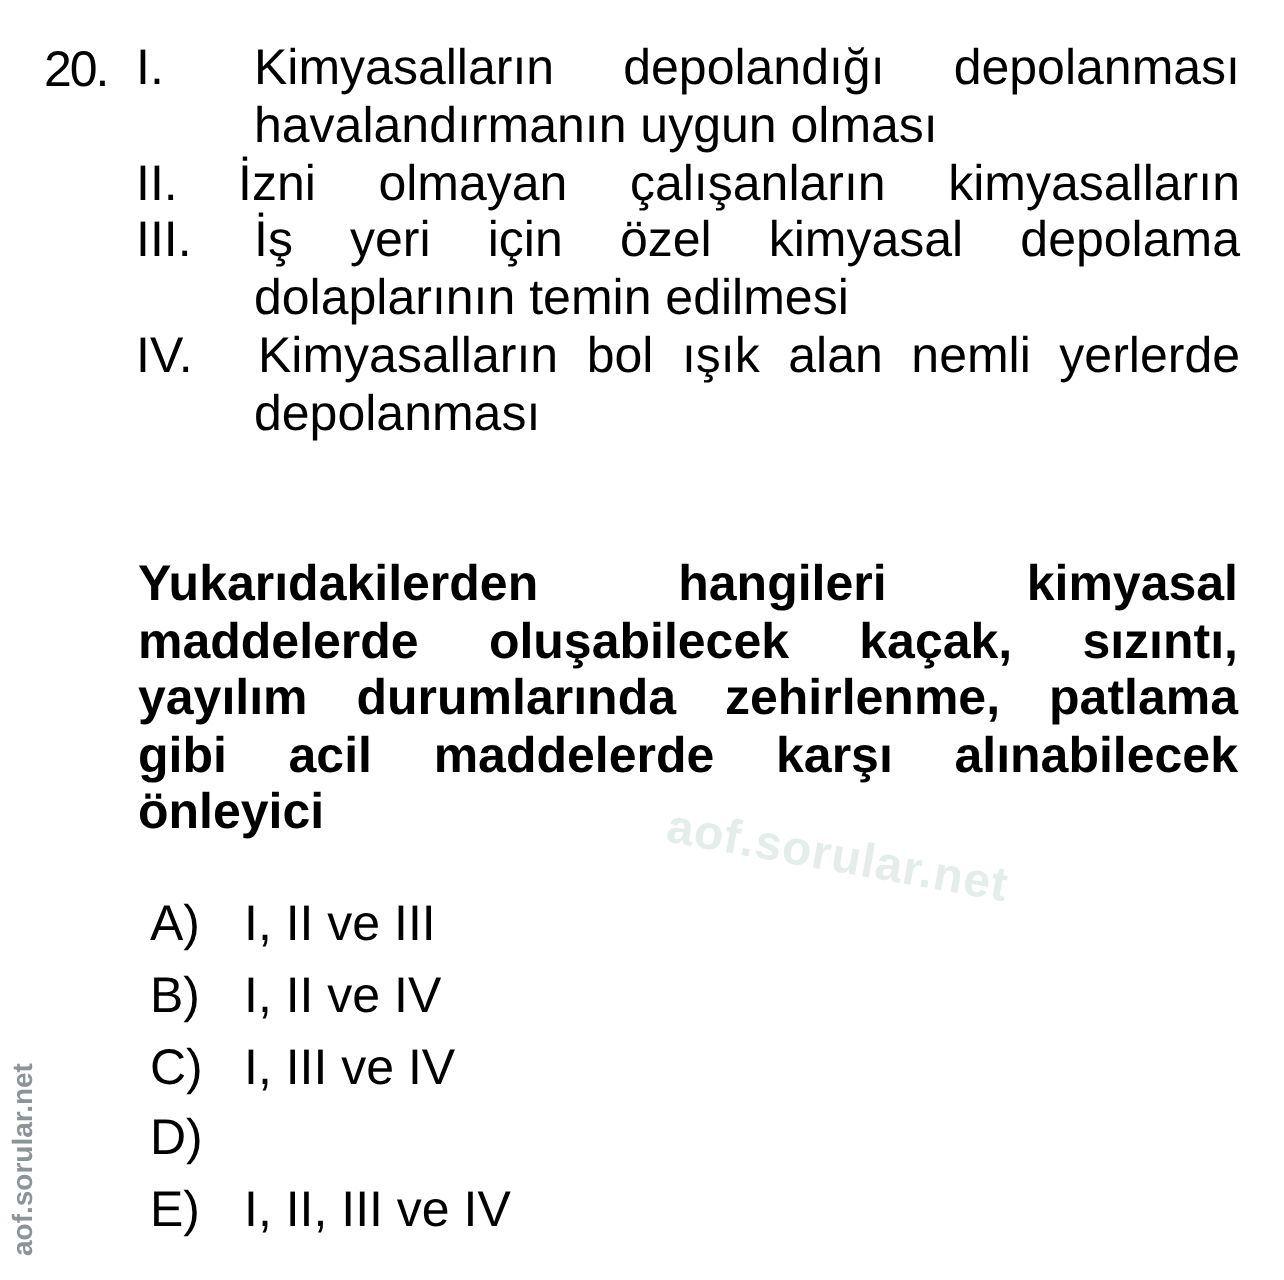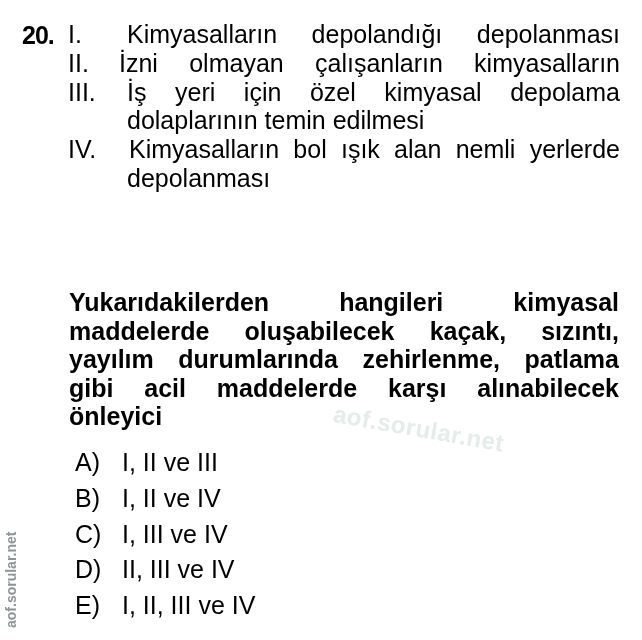--- a/index.html
+++ b/index.html
@@ -13,21 +13,21 @@
       position: relative;
       overflow: hidden;
       font-family: "Liberation Sans", "DejaVu Sans", sans-serif;
       color: #000000;
     }
     .qnum {
       position: absolute;
       left: 22px;
       top: 20px;
       font-size: 25px;
-      font-weight: bold;
+      font-weight: normal;
       letter-spacing: -1px;
       line-height: 30px;
     }
     .roman-list {
       position: absolute;
       left: 68px;
       top: 20px;
       width: 552px;
     }
     .roman-item {
@@ -50,21 +50,21 @@
       white-space: nowrap;
     }
     .line.just {
       text-align: justify;
       text-align-last: justify;
       white-space: normal;
     }
     .stem {
       position: absolute;
       left: 69px;
-      top: 288px;
+      top: 278px;
       width: 550px;
       font-size: 25px;
       font-weight: bold;
       line-height: 28.5px;
     }
     .options {
       position: absolute;
       left: 75px;
       top: 445px;
     }
@@ -109,20 +109,21 @@
 </head>
 <body>
 
 <div class="qnum">20.</div>
 
 <div class="roman-list">
   <div class="roman-item">
     <span class="roman-num">I.</span>
     <div class="roman-text" style="margin-left:59px;">
       <span class="line just">Kimyasalların depolandığı depolanması</span>
+      <span class="line">havalandırmanın uygun olması</span>
     </div>
   </div>
   <div class="roman-item">
     <span class="roman-num">II.</span>
     <div class="roman-text" style="margin-left:51px;">
       <span class="line just">İzni olmayan çalışanların kimyasalların</span>
     </div>
   </div>
   <div class="roman-item">
     <span class="roman-num">III.</span>
@@ -157,21 +158,20 @@
   <div class="option">
     <span class="opt-letter">B)</span>
     <span class="opt-text">I, II ve IV</span>
   </div>
   <div class="option">
     <span class="opt-letter">C)</span>
     <span class="opt-text">I, III ve IV</span>
   </div>
   <div class="option">
     <span class="opt-letter">D)</span>
-    <span class="opt-text">II, III ve IV</span>
   </div>
   <div class="option">
     <span class="opt-letter">E)</span>
     <span class="opt-text">I, II, III ve IV</span>
   </div>
 </div>
 
 <div class="wm-side">aof.sorular.net</div>
 
 </body></html>

